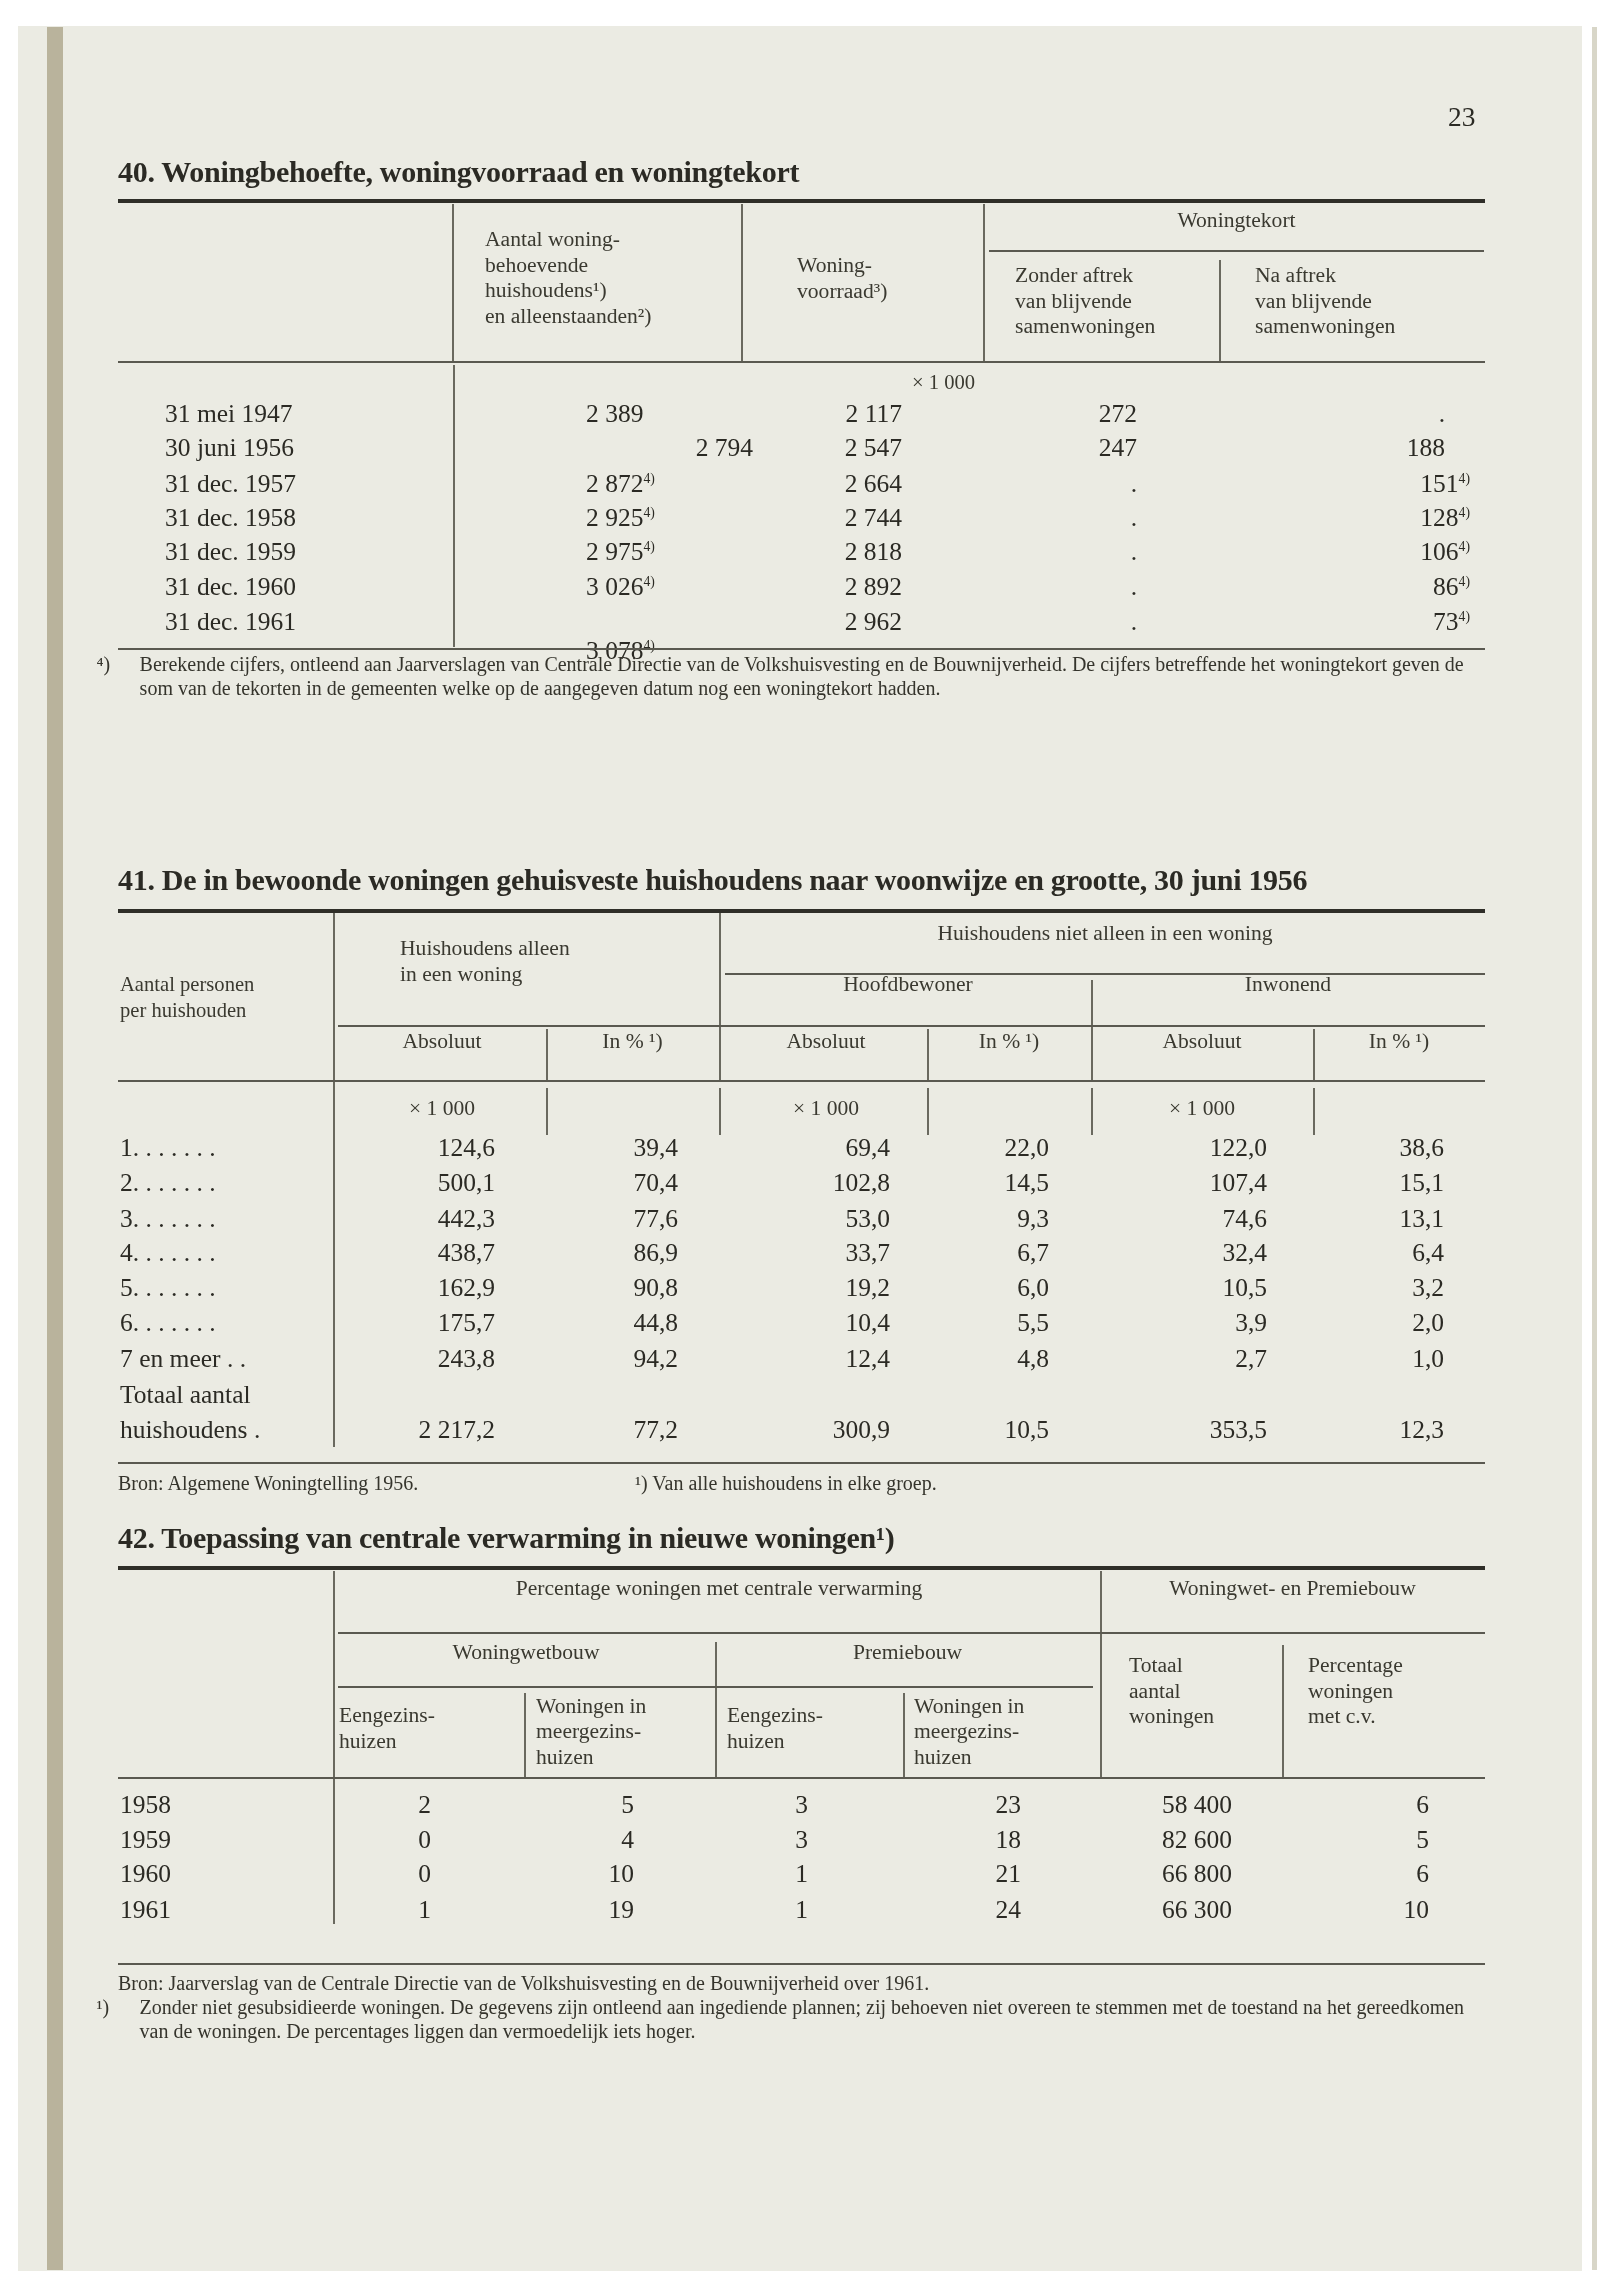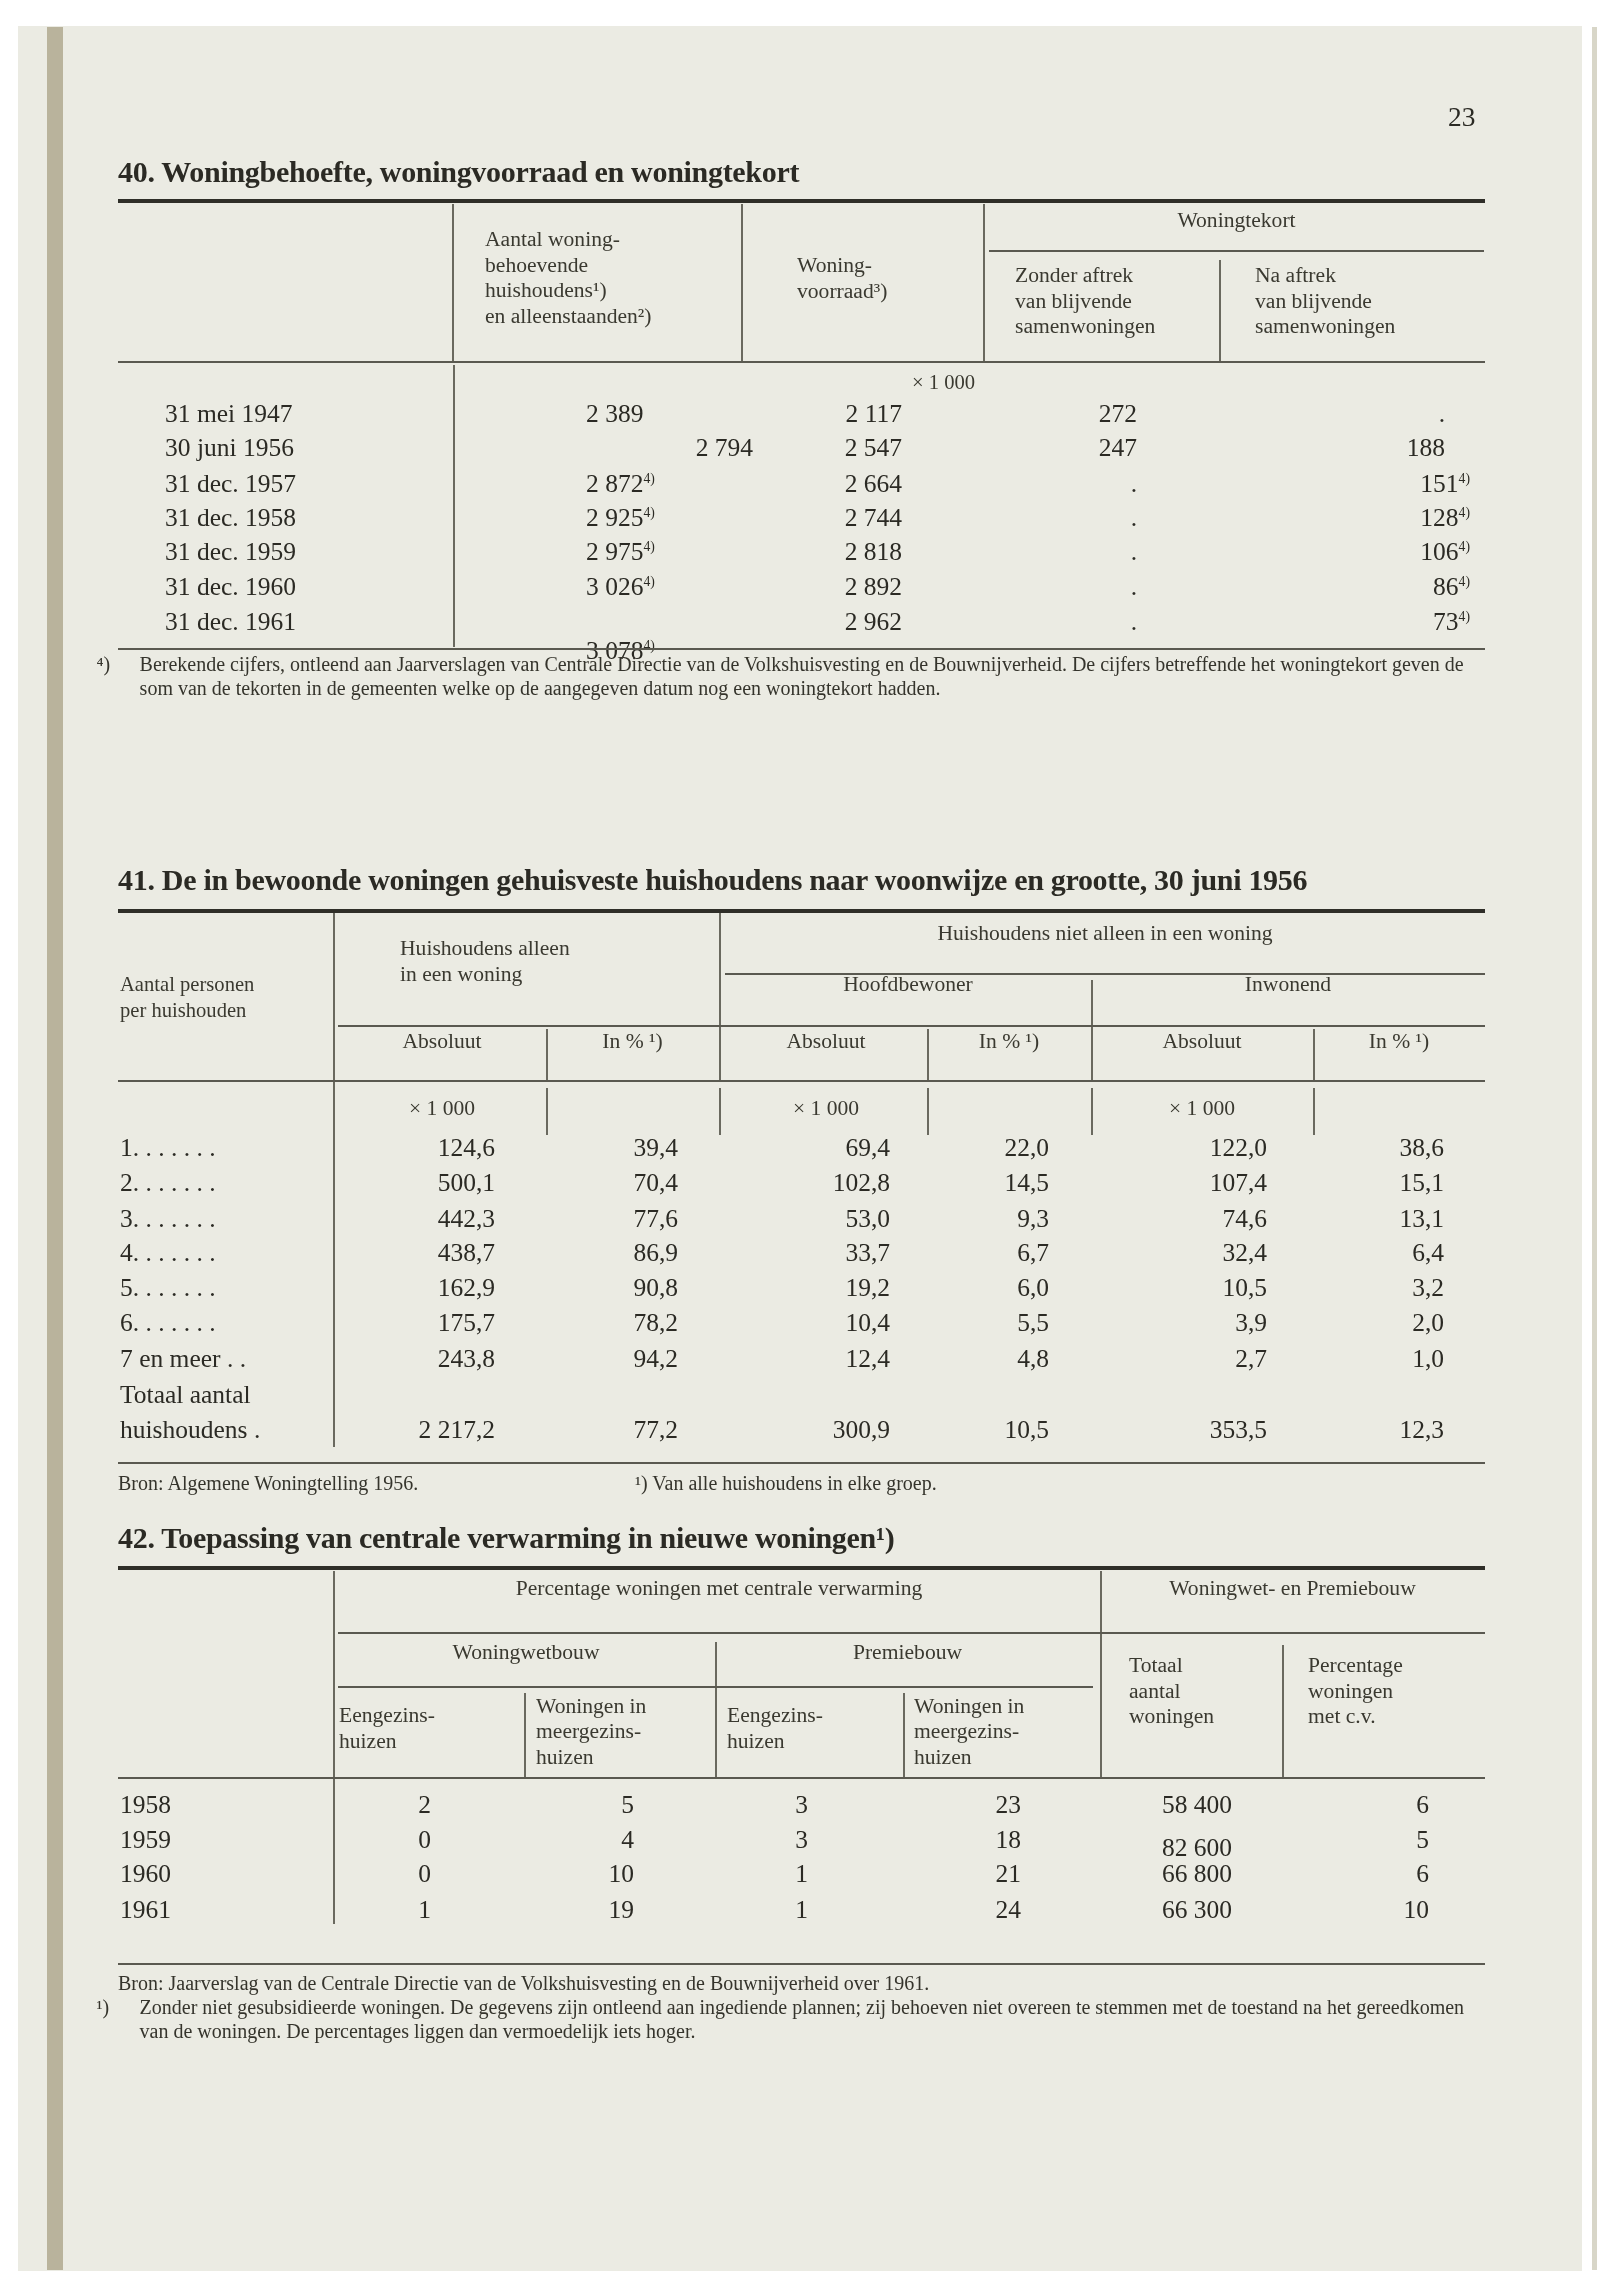--- a/index.html
+++ b/index.html
@@ -196,21 +196,21 @@
     <div class="t r" style="left:1313px;width:131px;top:1238px;">6,4</div>
     <div class="t" style="left:120px;top:1273px;">5. . . . . . .</div>
     <div class="t r" style="left:338px;width:157px;top:1273px;">162,9</div>
     <div class="t r" style="left:546px;width:132px;top:1273px;">90,8</div>
     <div class="t r" style="left:725px;width:165px;top:1273px;">19,2</div>
     <div class="t r" style="left:927px;width:122px;top:1273px;">6,0</div>
     <div class="t r" style="left:1091px;width:176px;top:1273px;">10,5</div>
     <div class="t r" style="left:1313px;width:131px;top:1273px;">3,2</div>
     <div class="t" style="left:120px;top:1308px;">6. . . . . . .</div>
     <div class="t r" style="left:338px;width:157px;top:1308px;">175,7</div>
-    <div class="t r" style="left:546px;width:132px;top:1308px;">78,2</div>
+    <div class="t r" style="left:546px;width:132px;top:1308px;">44,8</div>
     <div class="t r" style="left:725px;width:165px;top:1308px;">10,4</div>
     <div class="t r" style="left:927px;width:122px;top:1308px;">5,5</div>
     <div class="t r" style="left:1091px;width:176px;top:1308px;">3,9</div>
     <div class="t r" style="left:1313px;width:131px;top:1308px;">2,0</div>
     <div class="t" style="left:120px;top:1344px;">7 en meer . .</div>
     <div class="t r" style="left:338px;width:157px;top:1344px;">243,8</div>
     <div class="t r" style="left:546px;width:132px;top:1344px;">94,2</div>
     <div class="t r" style="left:725px;width:165px;top:1344px;">12,4</div>
     <div class="t r" style="left:927px;width:122px;top:1344px;">4,8</div>
     <div class="t r" style="left:1091px;width:176px;top:1344px;">2,7</div>
@@ -289,21 +289,21 @@
     <div class="t r" style="left:524px;width:110px;top:1790px;">5</div>
     <div class="t r" style="left:715px;width:93px;top:1790px;">3</div>
     <div class="t r" style="left:903px;width:118px;top:1790px;">23</div>
     <div class="t r" style="left:1100px;width:132px;top:1790px;">58 400</div>
     <div class="t r" style="left:1282px;width:147px;top:1790px;">6</div>
     <div class="t" style="left:120px;top:1825px;">1959</div>
     <div class="t r" style="left:338px;width:93px;top:1825px;">0</div>
     <div class="t r" style="left:524px;width:110px;top:1825px;">4</div>
     <div class="t r" style="left:715px;width:93px;top:1825px;">3</div>
     <div class="t r" style="left:903px;width:118px;top:1825px;">18</div>
-    <div class="t r" style="left:1100px;width:132px;top:1825px;margin-top:8px;">82 600</div>
+    <div class="t r" style="left:1100px;width:132px;top:1825px;">82 600</div>
     <div class="t r" style="left:1282px;width:147px;top:1825px;">5</div>
     <div class="t" style="left:120px;top:1859px;">1960</div>
     <div class="t r" style="left:338px;width:93px;top:1859px;">0</div>
     <div class="t r" style="left:524px;width:110px;top:1859px;">10</div>
     <div class="t r" style="left:715px;width:93px;top:1859px;">1</div>
     <div class="t r" style="left:903px;width:118px;top:1859px;">21</div>
     <div class="t r" style="left:1100px;width:132px;top:1859px;">66 800</div>
     <div class="t r" style="left:1282px;width:147px;top:1859px;">6</div>
     <div class="t" style="left:120px;top:1895px;">1961</div>
     <div class="t r" style="left:338px;width:93px;top:1895px;">1</div>

